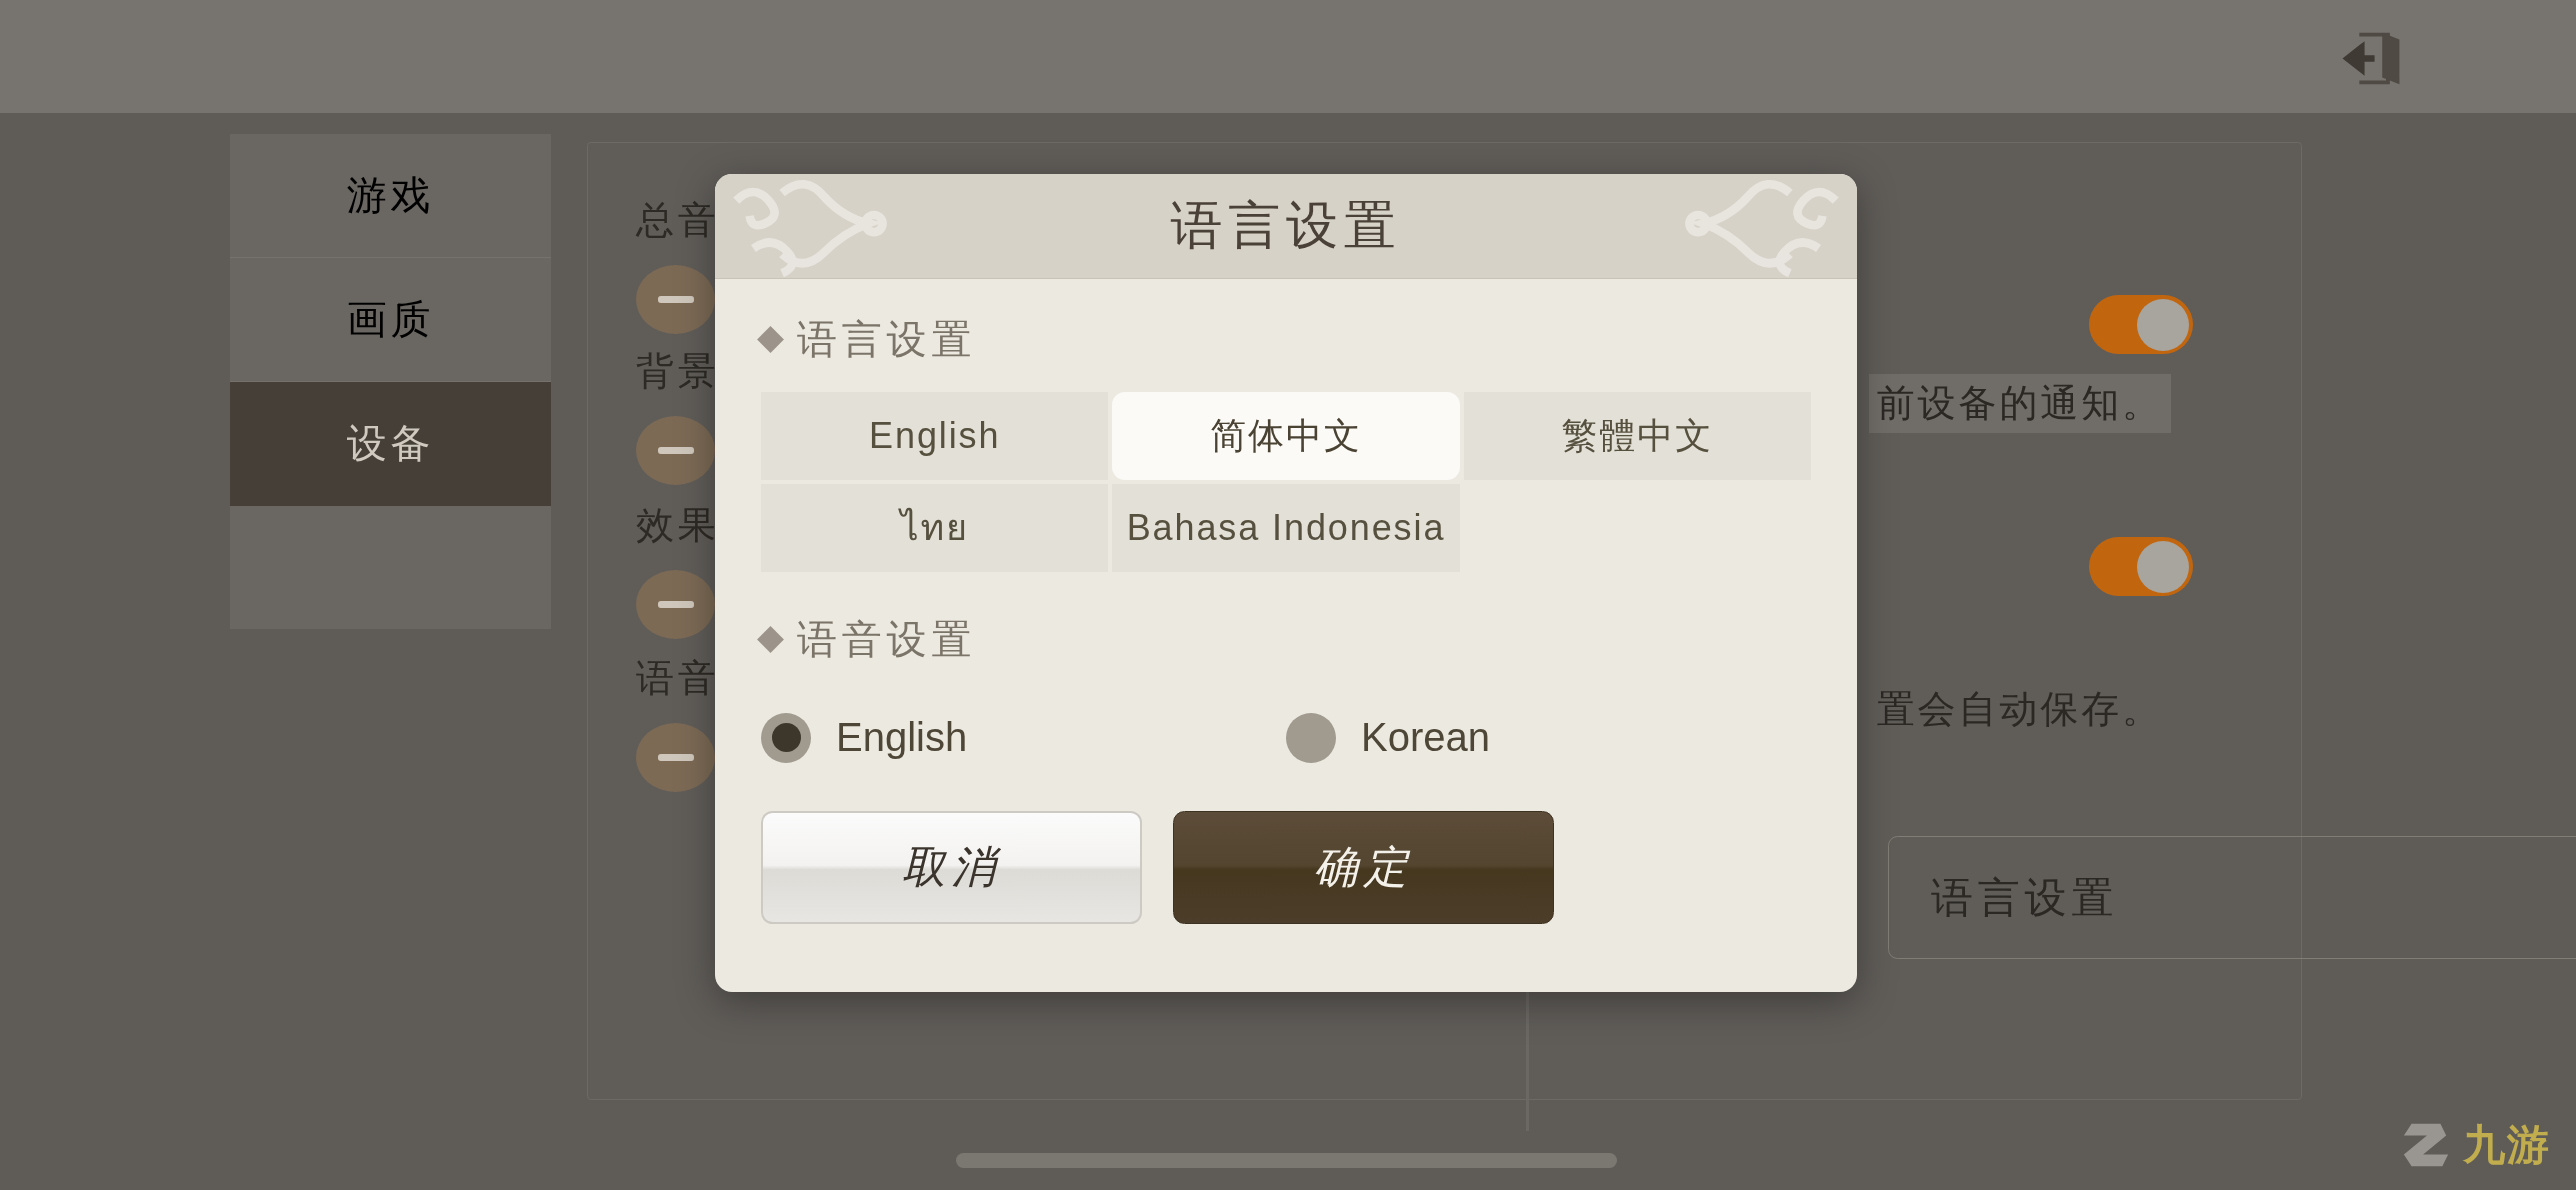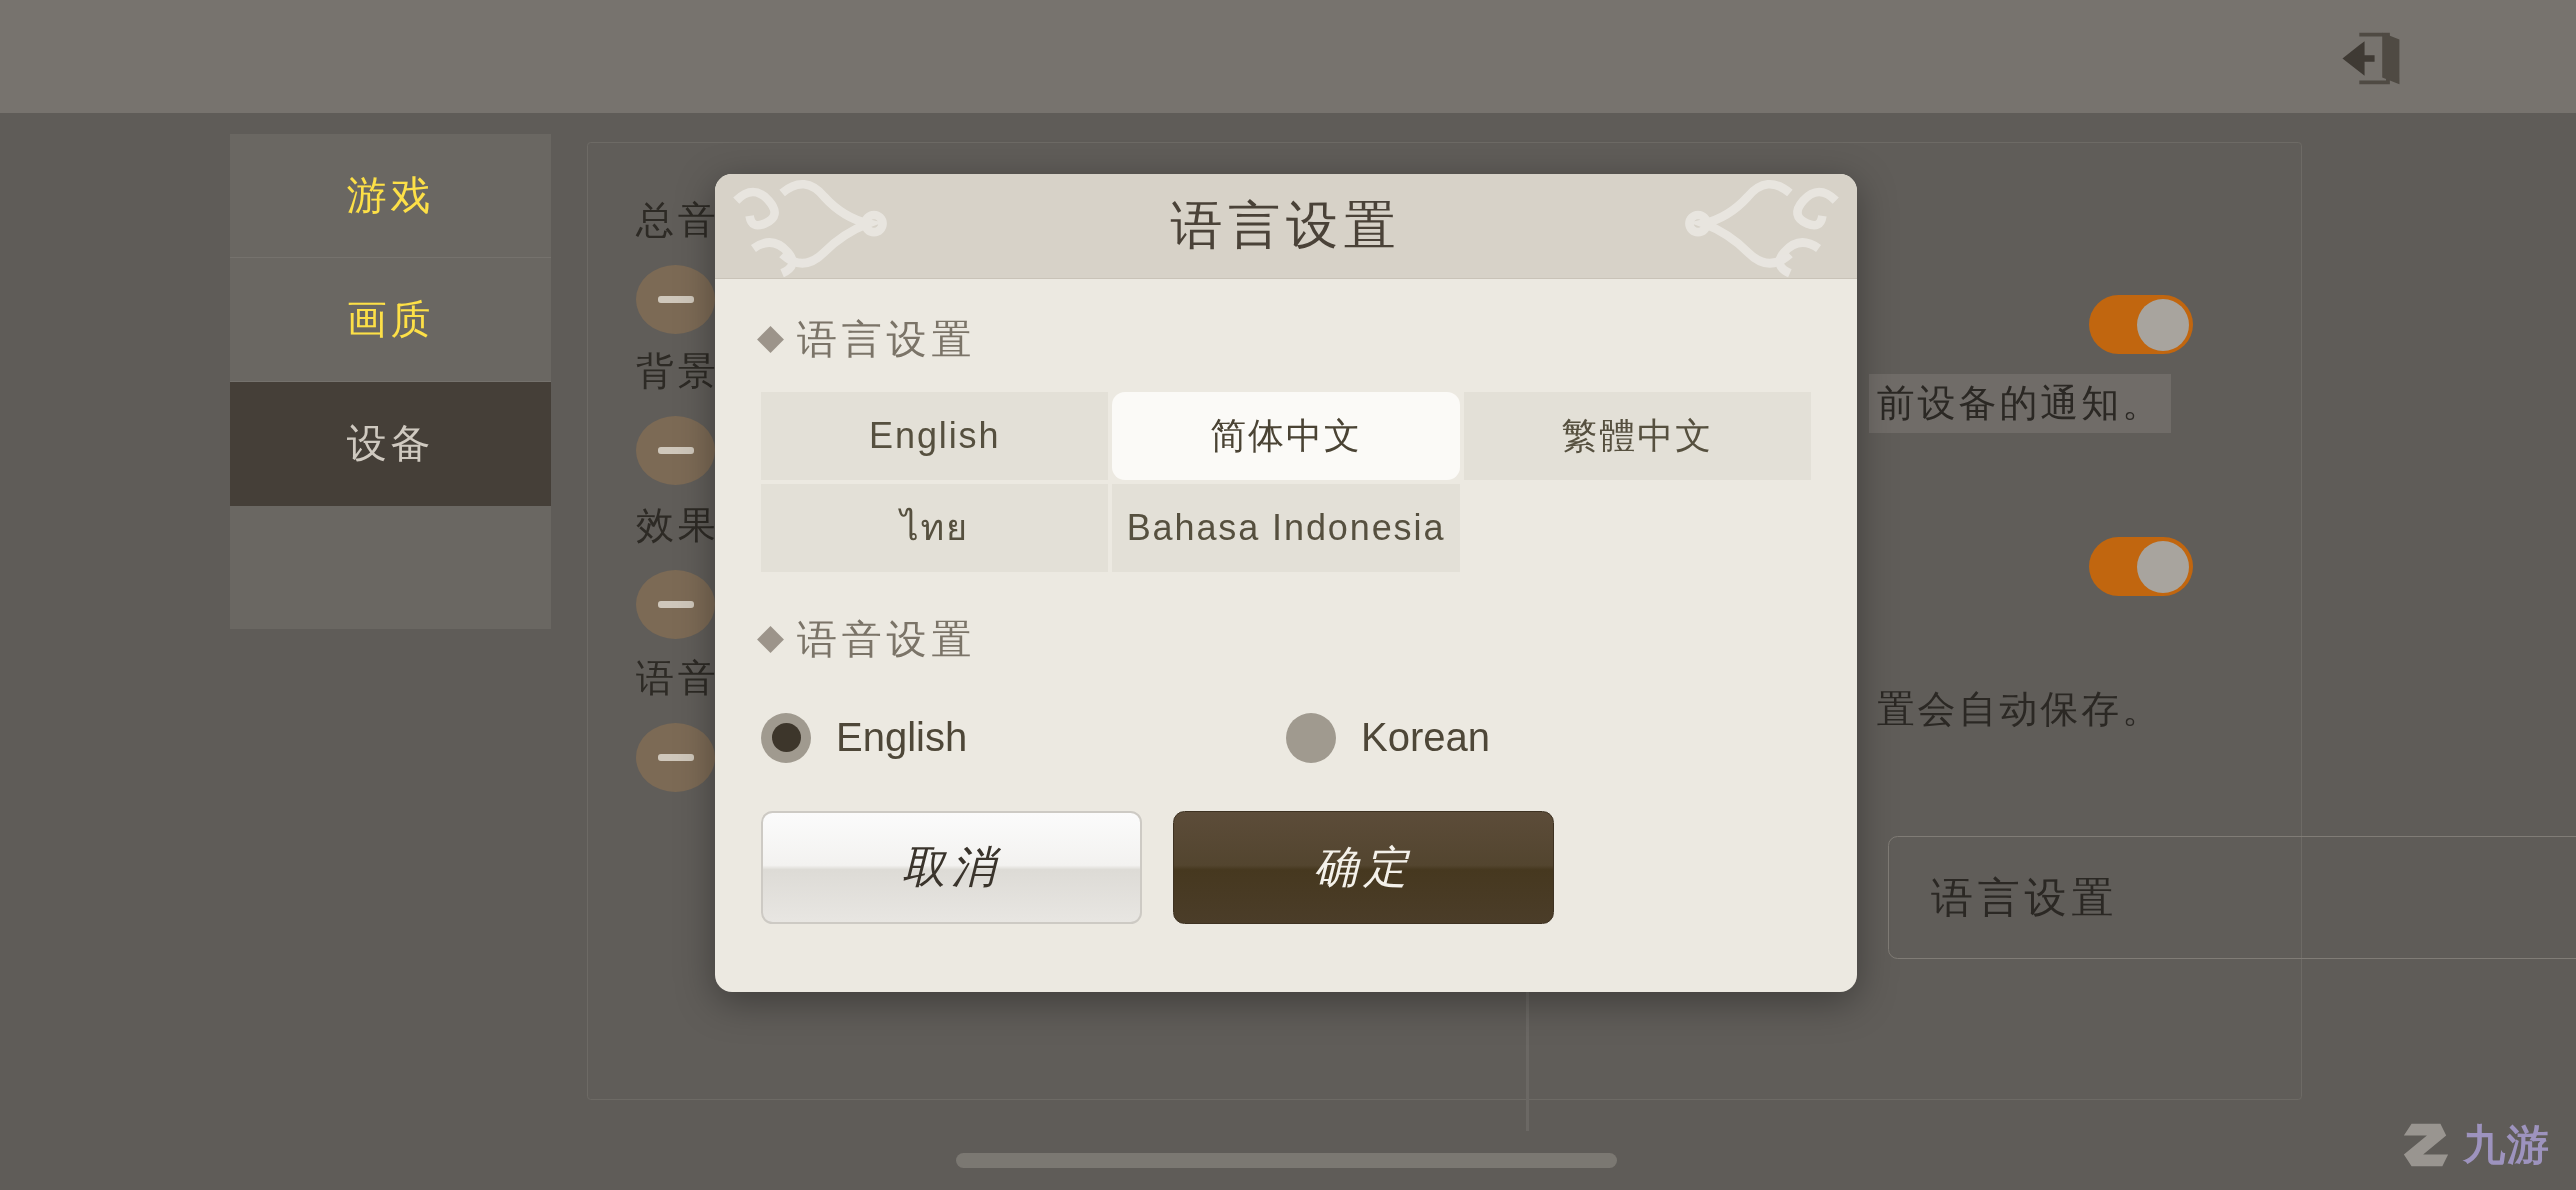--- a/index.html
+++ b/index.html
@@ -33,21 +33,21 @@
 
   .bg-body { position: absolute; left: 0; top: 113px; width: 2576px; height: 1077px; background: #5f5c58; }
 
   
   .sidebar {
     position: absolute; left: 230px; top: 134px; width: 321px; height: 495px;
     background: #6a6762;
   }
   .side-item {
     height: 124px; display: flex; align-items: center; justify-content: center;
-    font-size: 40px; color: #fde047; letter-spacing: 3.8px;
+    font-size: 40px; color: #000000; letter-spacing: 3.8px;
     border-bottom: 1.9px solid #75726d;
   }
   .side-item.active { background: #453f38; color: #cfc9c0; border-bottom-color: #453f38; }
 
   .content-panel {
     position: absolute; left: 587px; top: 142px; width: 1715px; height: 958px;
     background: #605d59; border: 1.9px solid #6d6a65; border-radius: 3.8px;
   }
   .vol-row { position: absolute; left: 48px; }
   .vol-label { font-size: 38px; color: #2d2a25; letter-spacing: 3.8px; }
@@ -75,21 +75,21 @@
     display:flex; align-items:center; padding-left: 42px;
     font-size: 42px; color: #2b2824; letter-spacing: 4.8px;
   }
   .vdivider { position: absolute; left: 1526px; top: 987px; width: 2.9px; height: 144px; background: #6b6864; }
 
   .home-bar {
     position: absolute; left: 956px; top: 1153px; width: 661px; height: 15.3px;
     background: #7b7872; border-radius: 7.7px;
   }
   .watermark { position: absolute; right: 25px; bottom: 17px; display:flex; align-items:center; gap:9.6px; opacity:.62; }
-  .wm-text { font-size: 42px; color: #c4b5fd; font-weight: 700; letter-spacing: 1.9px; }
+  .wm-text { font-size: 42px; color: #fde047; font-weight: 700; letter-spacing: 1.9px; }
 
   
   #dialog {
     position: absolute; left: 715px; top: 174px; width: 1142px; height: 818px;
     background: #ece9e1; border-radius: 17px;
     box-shadow: 0 9.6px 38px rgba(0,0,0,.35);
     overflow: hidden;
   }
   .dlg-header {
     position: relative; height: 105px; background: #d7d2c8;

